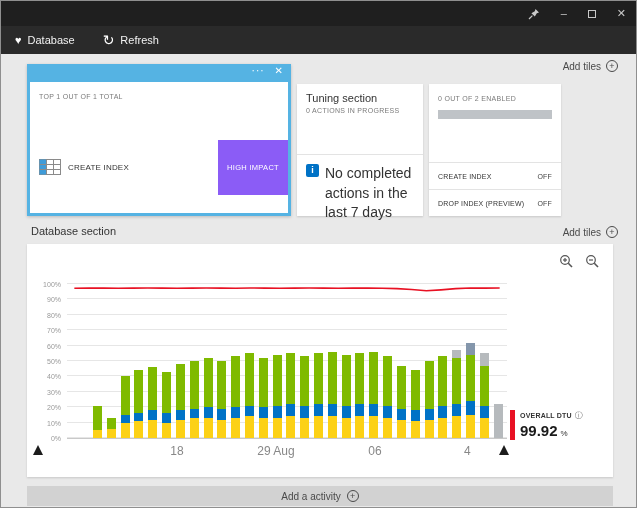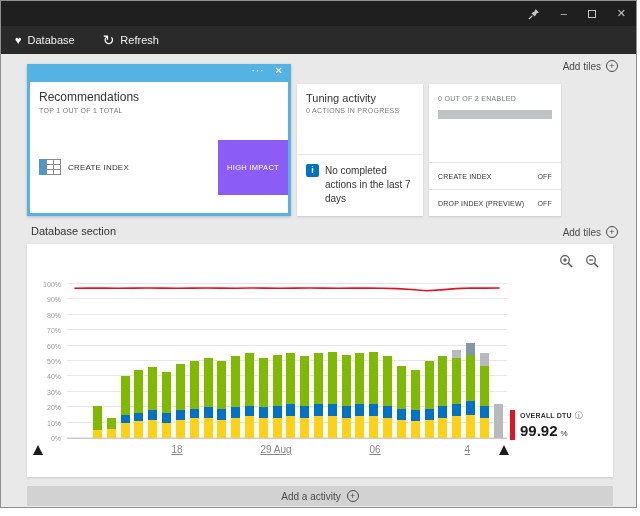--- a/index.html
+++ b/index.html
@@ -64,21 +64,21 @@
   .tile.tuning { left: 296px; width: 126px; }
   .tile.autotune { left: 428px; width: 132px; }
   .tile .tile-title { font-size: 11px; }
   .tile-divider { position: absolute; left: 0; right: 0; top: 70px; border-top: 1px solid #e3e3e3; }
   .tile-msg { position: absolute; top: 80px; left: 9px; right: 8px; display: flex; gap: 6px; align-items: flex-start; }
   .info-icon {
     flex: none; width: 13px; height: 13px; background: #0072c6; border-radius: 2px;
     color: #ffffff; font-size: 9px; font-weight: bold; display: inline-flex;
     align-items: center; justify-content: center; line-height: 1;
   }
-  .msg-text { font-size: 10px; color: #333333; line-height: 1.4; }
+  .msg-text { font-size: 14px; color: #333333; line-height: 1.4; }
   .progress { margin-top: 8px; height: 9px; width: 100%; background: #bfc3c7; }
   .opt-rows { position: absolute; left: 0; right: 0; bottom: 0; }
   .opt-row {
     height: 27px; border-top: 1px solid #e3e3e3; display: flex; align-items: center;
     justify-content: space-between; padding: 0 9px; font-size: 7px; color: #333333; letter-spacing: 0.2px;
   }
   .opt-val { color: #444444; }
   
   .section-header { position: absolute; left: 30px; top: 171px; font-size: 11px; color: #333333; }
   .chart-card {
@@ -92,21 +92,21 @@
   .gridline { position: absolute; left: 0; right: 0; border-top: 1px solid #e6e6e6; }
   .ylabel {
     position: absolute; right: calc(100% + 6px); transform: translateY(50%);
     font-size: 7px; color: #999999; white-space: nowrap;
   }
   .bars { display: flex; align-items: flex-end; justify-content: space-between; padding: 0 4px 0 26px; }
   .bar { width: 9px; height: 100%; display: flex; flex-direction: column-reverse; flex: none; }
   .seg { width: 100%; flex: none; }
   svg.lineov { pointer-events: none; }
   .xlabels { position: absolute; left: 40px; top: 200px; width: 440px; height: 12px; }
-  .xlabel { position: absolute; transform: translateX(-50%); font-size: 10px; color: #888888; white-space: nowrap; text-decoration: underline; }
+  .xlabel { position: absolute; transform: translateX(-50%); font-size: 12px; color: #888888; white-space: nowrap; }
   .handle {
     position: absolute; top: 201px; width: 0; height: 0;
     border-left: 5px solid transparent; border-right: 5px solid transparent;
     border-bottom: 10px solid #1c1c1c;
   }
   .handle.left { left: 6px; }
   .handle.right { left: 472px; }
   .dtu-legend { position: absolute; left: 483px; top: 166px; display: flex; gap: 5px; align-items: flex-start; }
   .dtu-swatch { width: 5px; height: 30px; flex: none; }
   .dtu-label-row { font-size: 7px; font-weight: bold; color: #333333; letter-spacing: 0.2px; display: flex; gap: 3px; align-items: center; }
@@ -157,41 +157,40 @@
       <span>Add tiles</span>
       <span class="plus-circle">+</span>
     </div>
 
     <div class="selected-tile">
       <div class="sel-header">
         <span class="sel-ellipsis">···</span>
         <span class="sel-close">✕</span>
       </div>
       <div class="tile-inner">
-        <div class="tile-title">Recommendations</div>
         <div class="tile-sub">TOP 1 OUT OF 1 TOTAL</div>
         <div class="rec-row">
           <span class="table-icon">
             <svg width="22" height="16" viewBox="0 0 22 16">
               <rect x="0.5" y="0.5" width="21" height="15" fill="#ffffff" stroke="#8a8a8a"></rect>
               <rect x="0.5" y="0.5" width="6.5" height="15" fill="#3f9bd8"></rect>
               <line x1="7.5" y1="0.5" x2="7.5" y2="15.5" stroke="#8a8a8a"></line>
               <line x1="14.5" y1="0.5" x2="14.5" y2="15.5" stroke="#8a8a8a"></line>
               <line x1="0.5" y1="5.5" x2="21.5" y2="5.5" stroke="#8a8a8a"></line>
               <line x1="0.5" y1="10.5" x2="21.5" y2="10.5" stroke="#8a8a8a"></line>
             </svg>
           </span>
           <span class="rec-label">CREATE INDEX</span>
           <span class="impact-badge">HIGH IMPACT</span>
         </div>
       </div>
     </div>
 
     <div class="tile tuning">
-      <div class="tile-title">Tuning activity</div>
+      <div class="tile-title">Tuning section</div>
       <div class="tile-sub">0 ACTIONS IN PROGRESS</div>
       <div class="tile-divider"></div>
       <div class="tile-msg">
         <span class="info-icon">i</span>
         <span class="msg-text">No completed actions in the last 7 days</span>
       </div>
     </div>
 
     <div class="tile autotune">
       <div class="tile-sub">0 OUT OF 2 ENABLED</div>

